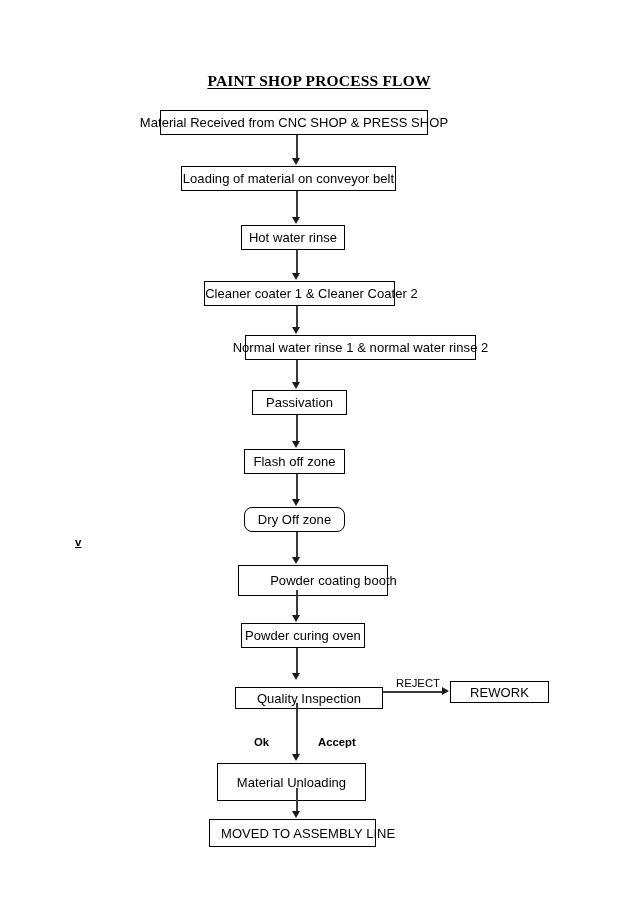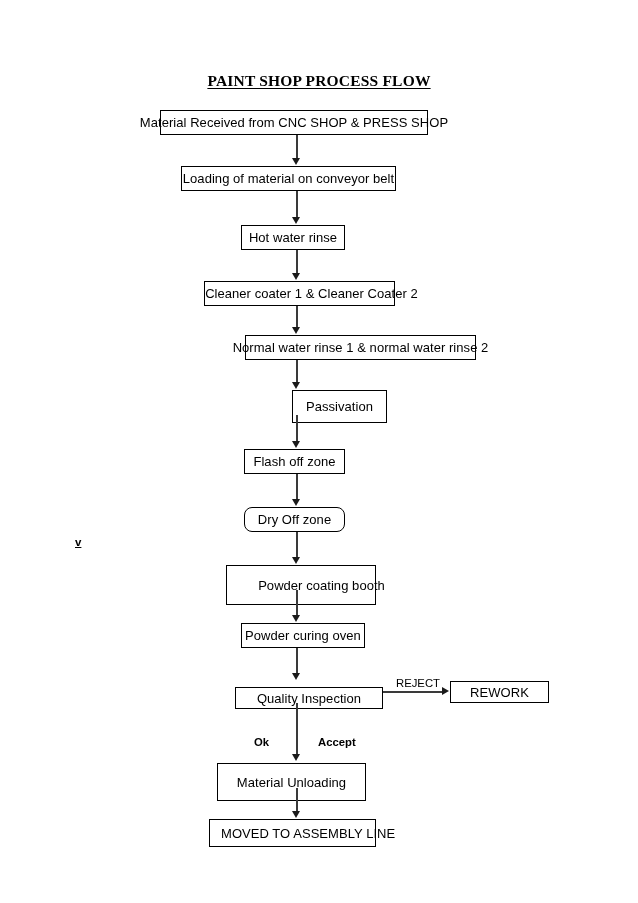--- a/index.html
+++ b/index.html
@@ -127,33 +127,33 @@
   <div class="arrow-down" style="left:292px; top:273px;"></div>
 
   <div class="node" style="left:204px; top:281px; width:191px; height:25px;padding-left:24px;">Cleaner coater 1 &amp; Cleaner Coater 2</div>
   <div class="vline" style="left:296px; top:306px; height:22px;"></div>
   <div class="arrow-down" style="left:292px; top:327px;"></div>
 
   <div class="node" style="left:197px; top:335px; width:231px; height:25px;margin-left:48px;">Normal water rinse 1 &amp; normal water rinse 2</div>
   <div class="vline" style="left:296px; top:360px; height:23px;"></div>
   <div class="arrow-down" style="left:292px; top:382px;"></div>
 
-  <div class="node" style="left:252px; top:390px; width:95px; height:33px;margin-left:40px;">Passivation</div>
+  <div class="node" style="left:252px; top:390px; width:95px; height:25px;">Passivation</div>
   <div class="vline" style="left:296px; top:415px; height:27px;"></div>
   <div class="arrow-down" style="left:292px; top:441px;"></div>
 
   <div class="node" style="left:244px; top:449px; width:101px; height:25px;">Flash off zone</div>
   <div class="vline" style="left:296px; top:474px; height:26px;"></div>
   <div class="arrow-down" style="left:292px; top:499px;"></div>
 
   <div class="node" style="left:244px; top:507px; width:101px; height:25px;border-radius:8px;">Dry Off zone</div>
   <div class="vline" style="left:296px; top:532px; height:26px;"></div>
   <div class="arrow-down" style="left:292px; top:557px;"></div>
 
-  <div class="node" style="left:226px; top:565px; width:150px; height:40px;padding-left:41px;">Powder coating booth</div>
+  <div class="node" style="left:238px; top:565px; width:150px; height:31px;padding-left:41px;">Powder coating booth</div>
   <div class="vline" style="left:296px; top:590px; height:26px;"></div>
   <div class="arrow-down" style="left:292px; top:615px;"></div>
 
   <div class="node" style="left:241px; top:623px; width:124px; height:25px;">Powder curing oven</div>
   <div class="vline" style="left:296px; top:648px; height:26px;"></div>
   <div class="arrow-down" style="left:292px; top:673px;"></div>
 
   <div class="node" style="left:235px; top:687px; width:148px; height:22px;">Quality Inspection</div>
 
   <div class="hline" style="left:383px; top:691px; width:60px;"></div>

